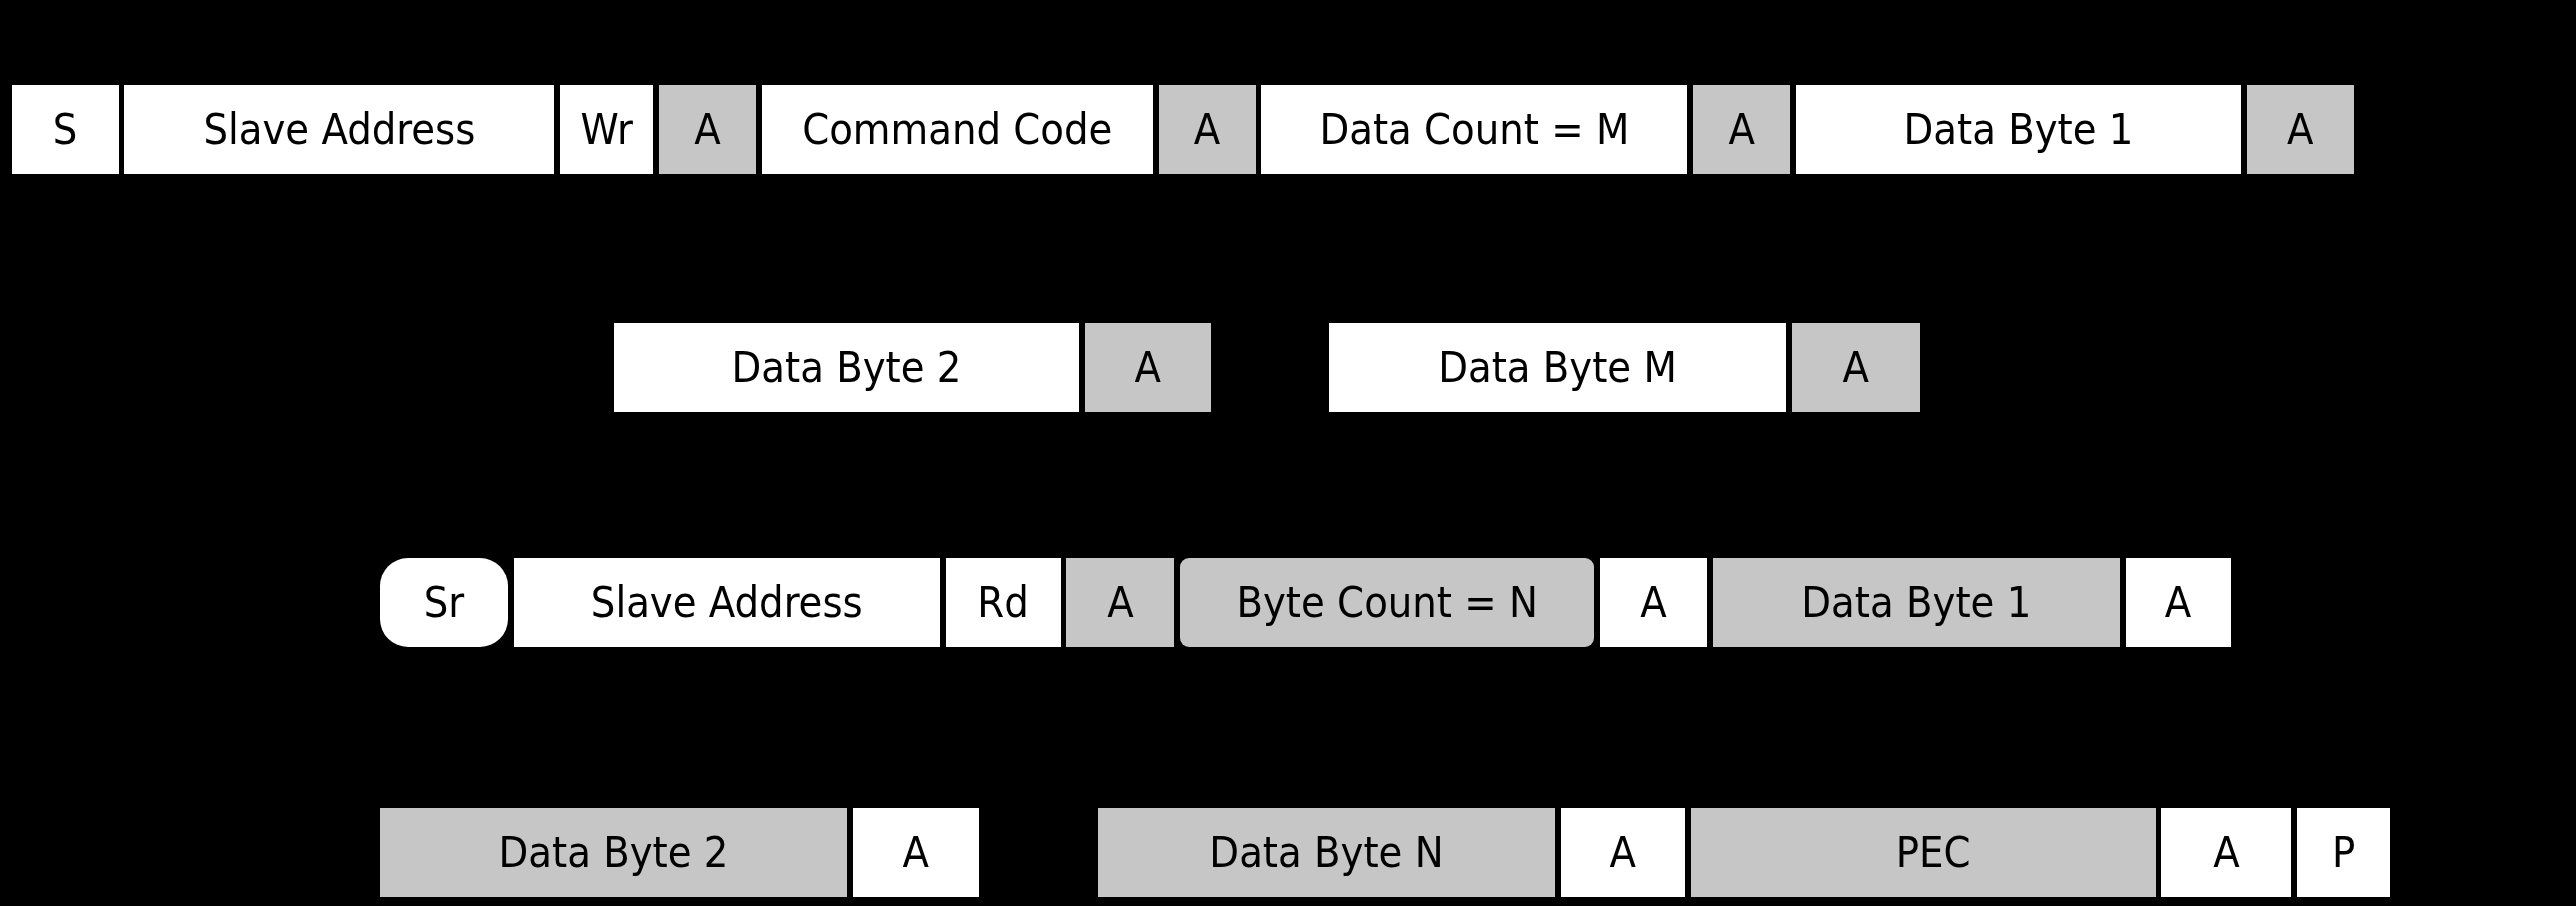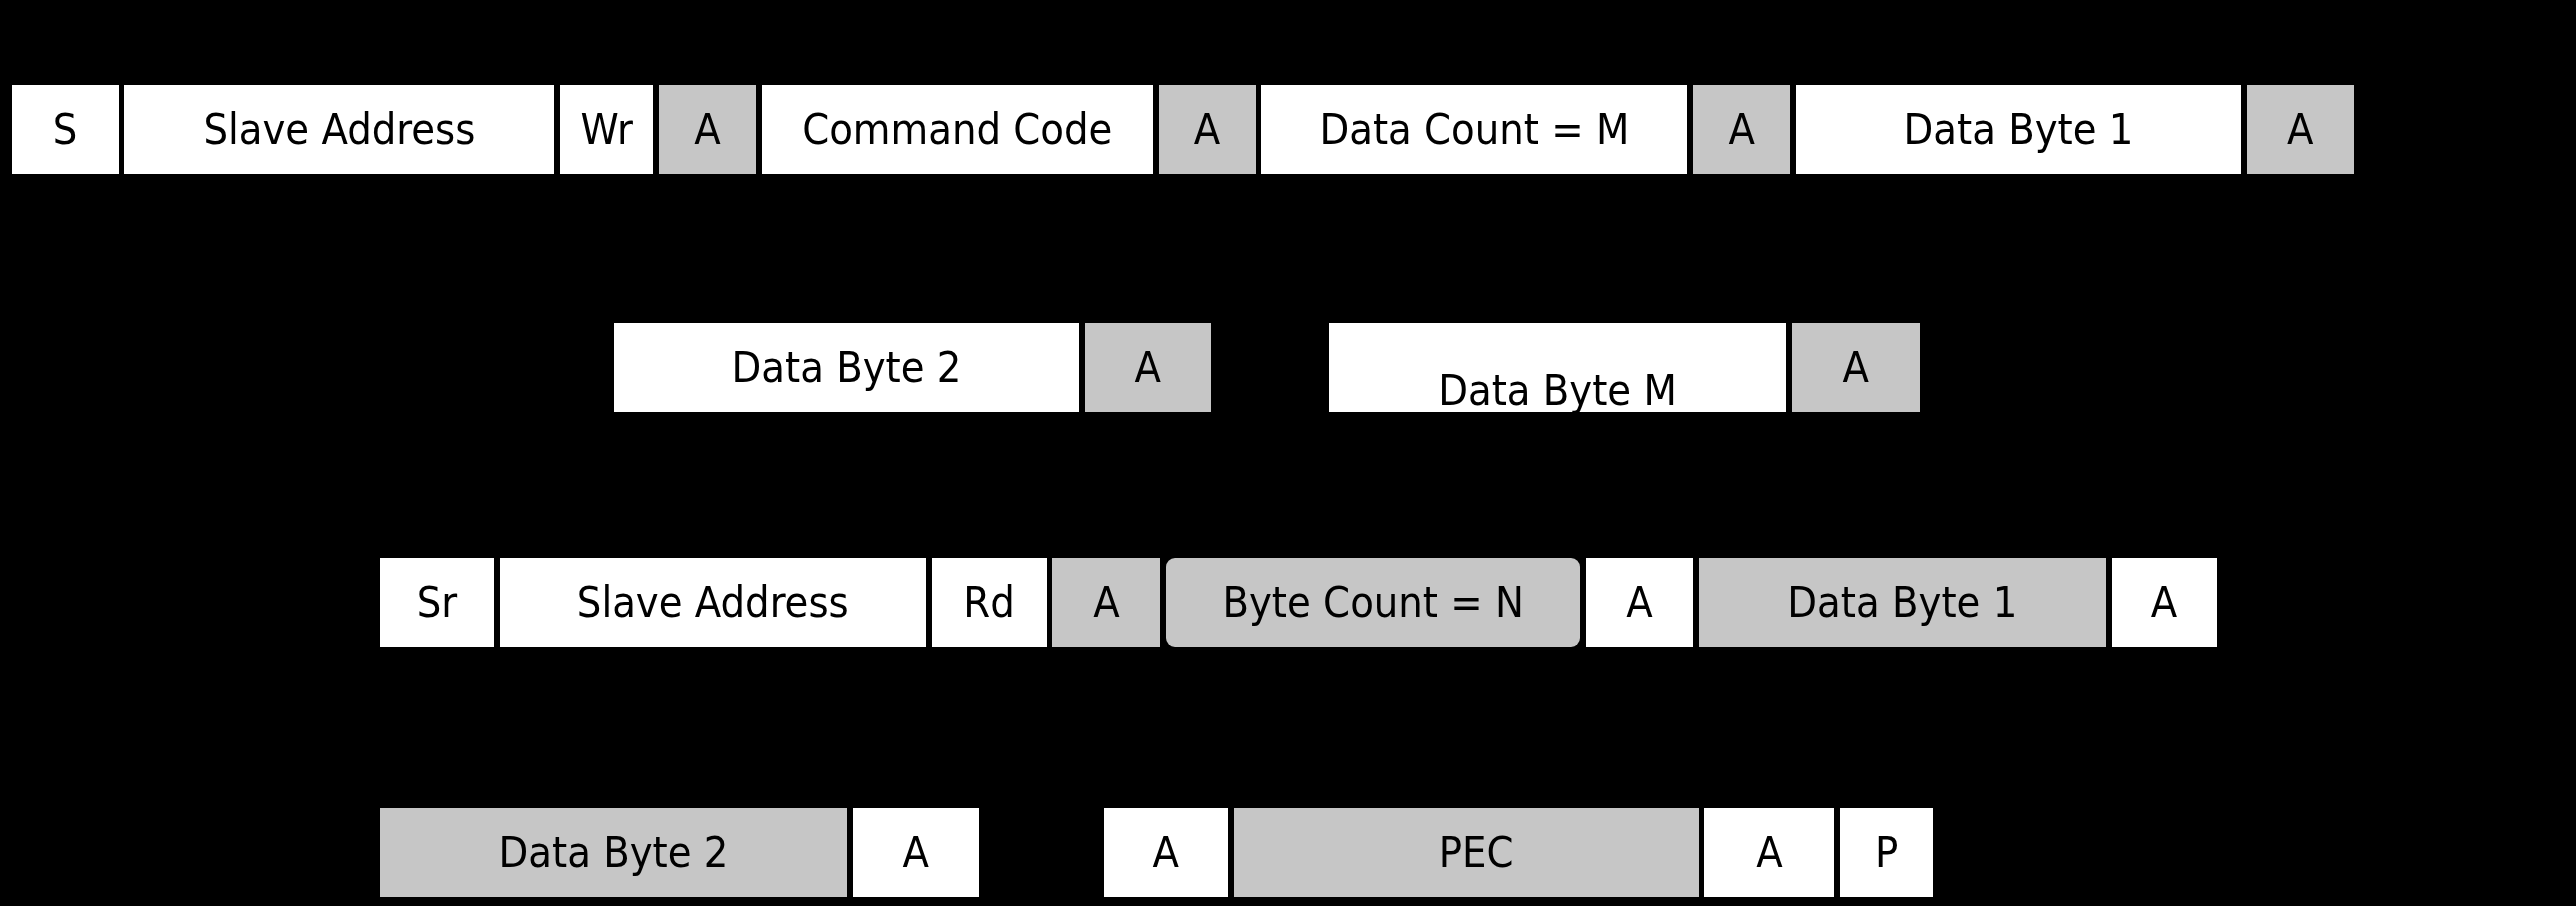--- a/index.html
+++ b/index.html
@@ -106,30 +106,30 @@
     <div class="proto-row" style="left: 614px; top: 323px;">
       <div class="cell white" style="width: 465px;">
         <span class="cell-label">Data Byte 2</span>
       </div>
       <div class="gap"></div>
       <div class="cell gray" style="width: 126px;">
         <span class="cell-label">A</span>
       </div>
     </div>
     <div class="proto-row" style="left: 1329px; top: 323px;">
-      <div class="cell white" style="width: 457px; align-items: flex-end;">
+      <div class="cell white" style="width: 457px;">
         <span class="cell-label">Data Byte M</span>
       </div>
       <div class="gap"></div>
       <div class="cell gray" style="width: 128px;">
         <span class="cell-label">A</span>
       </div>
     </div>
     <div class="proto-row" style="left: 380px; top: 558px;">
-      <div class="cell white" style="width: 114px;">
+      <div class="cell white" style="width: 128px; border-radius: 28px;">
         <span class="cell-label">Sr</span>
       </div>
       <div class="gap"></div>
       <div class="cell white" style="width: 426px;">
         <span class="cell-label">Slave Address</span>
       </div>
       <div class="gap"></div>
       <div class="cell white" style="width: 115px;">
         <span class="cell-label">Rd</span>
       </div>
@@ -157,20 +157,23 @@
     <div class="proto-row" style="left: 380px; top: 808px;">
       <div class="cell gray" style="width: 467px;">
         <span class="cell-label">Data Byte 2</span>
       </div>
       <div class="gap"></div>
       <div class="cell white" style="width: 126px;">
         <span class="cell-label">A</span>
       </div>
     </div>
     <div class="proto-row" style="left: 1098px; top: 808px;">
+      <div class="cell gray" style="width: 457px;">
+        <span class="cell-label">Data Byte N</span>
+      </div>
       <div class="gap"></div>
       <div class="cell white" style="width: 124px;">
         <span class="cell-label">A</span>
       </div>
       <div class="gap"></div>
       <div class="cell gray" style="width: 465px; padding-left: 20px;">
         <span class="cell-label">PEC</span>
       </div>
       <div class="gap"></div>
       <div class="cell white" style="width: 130px;">

